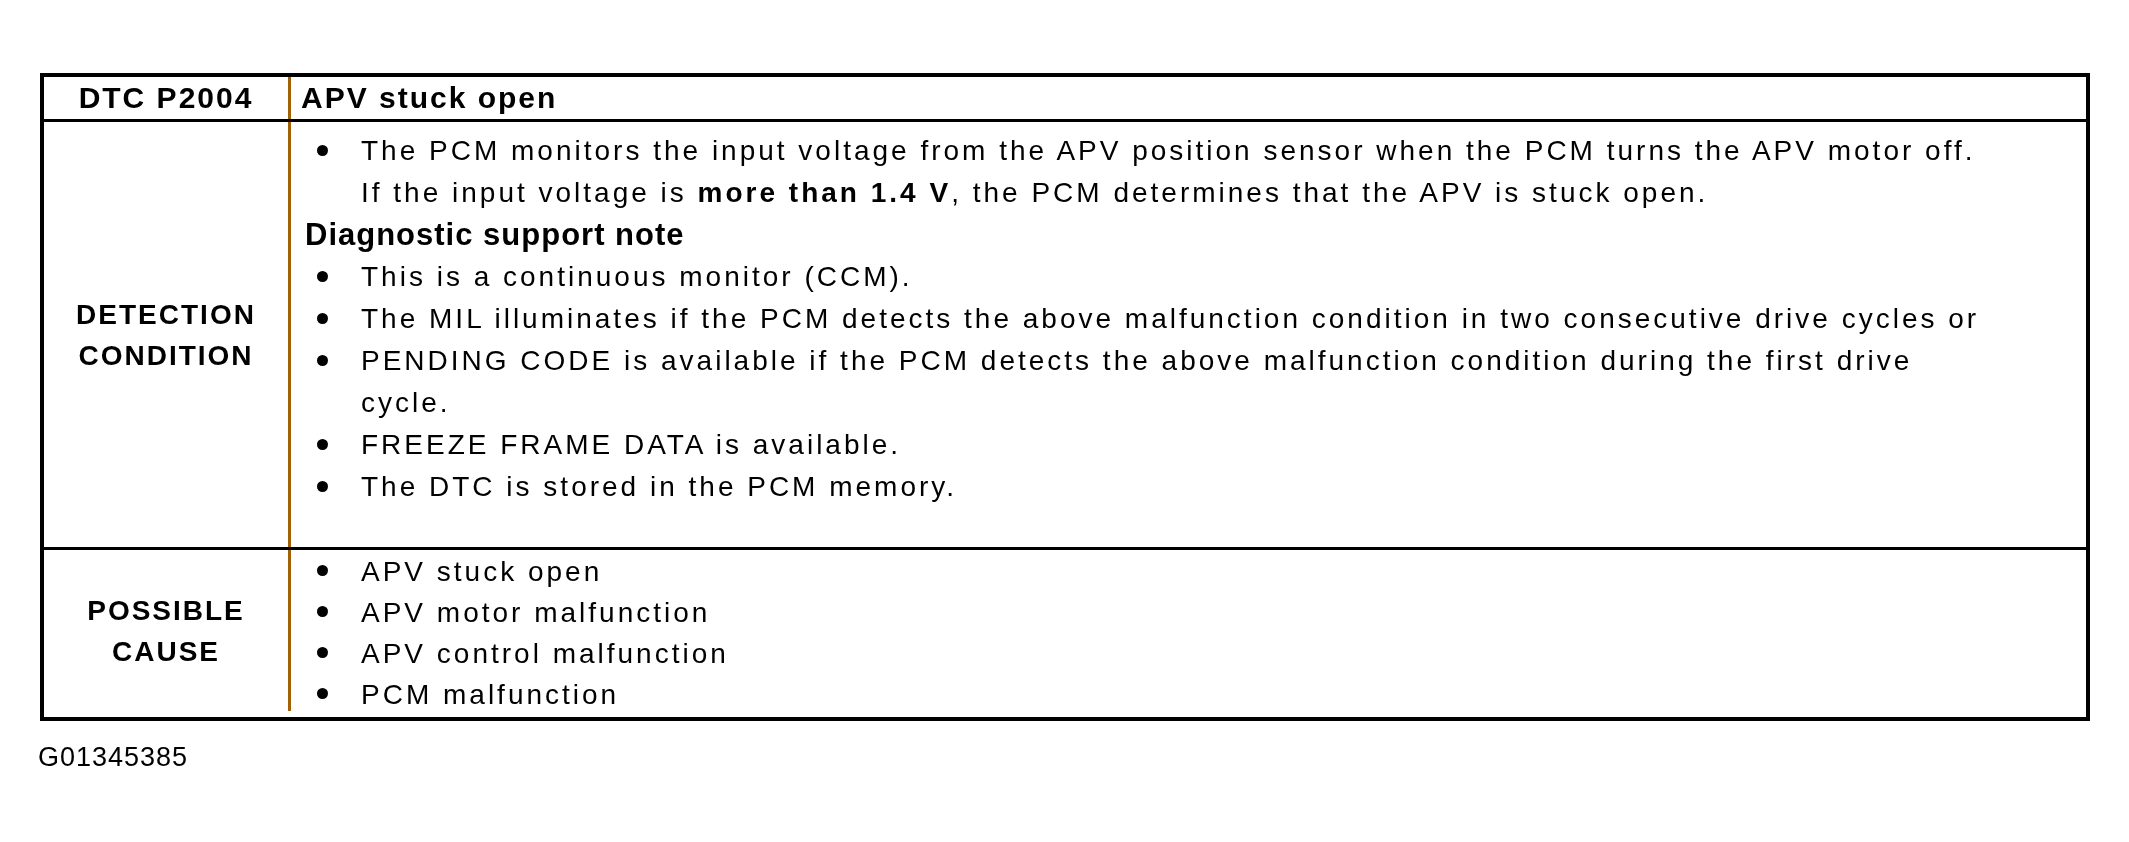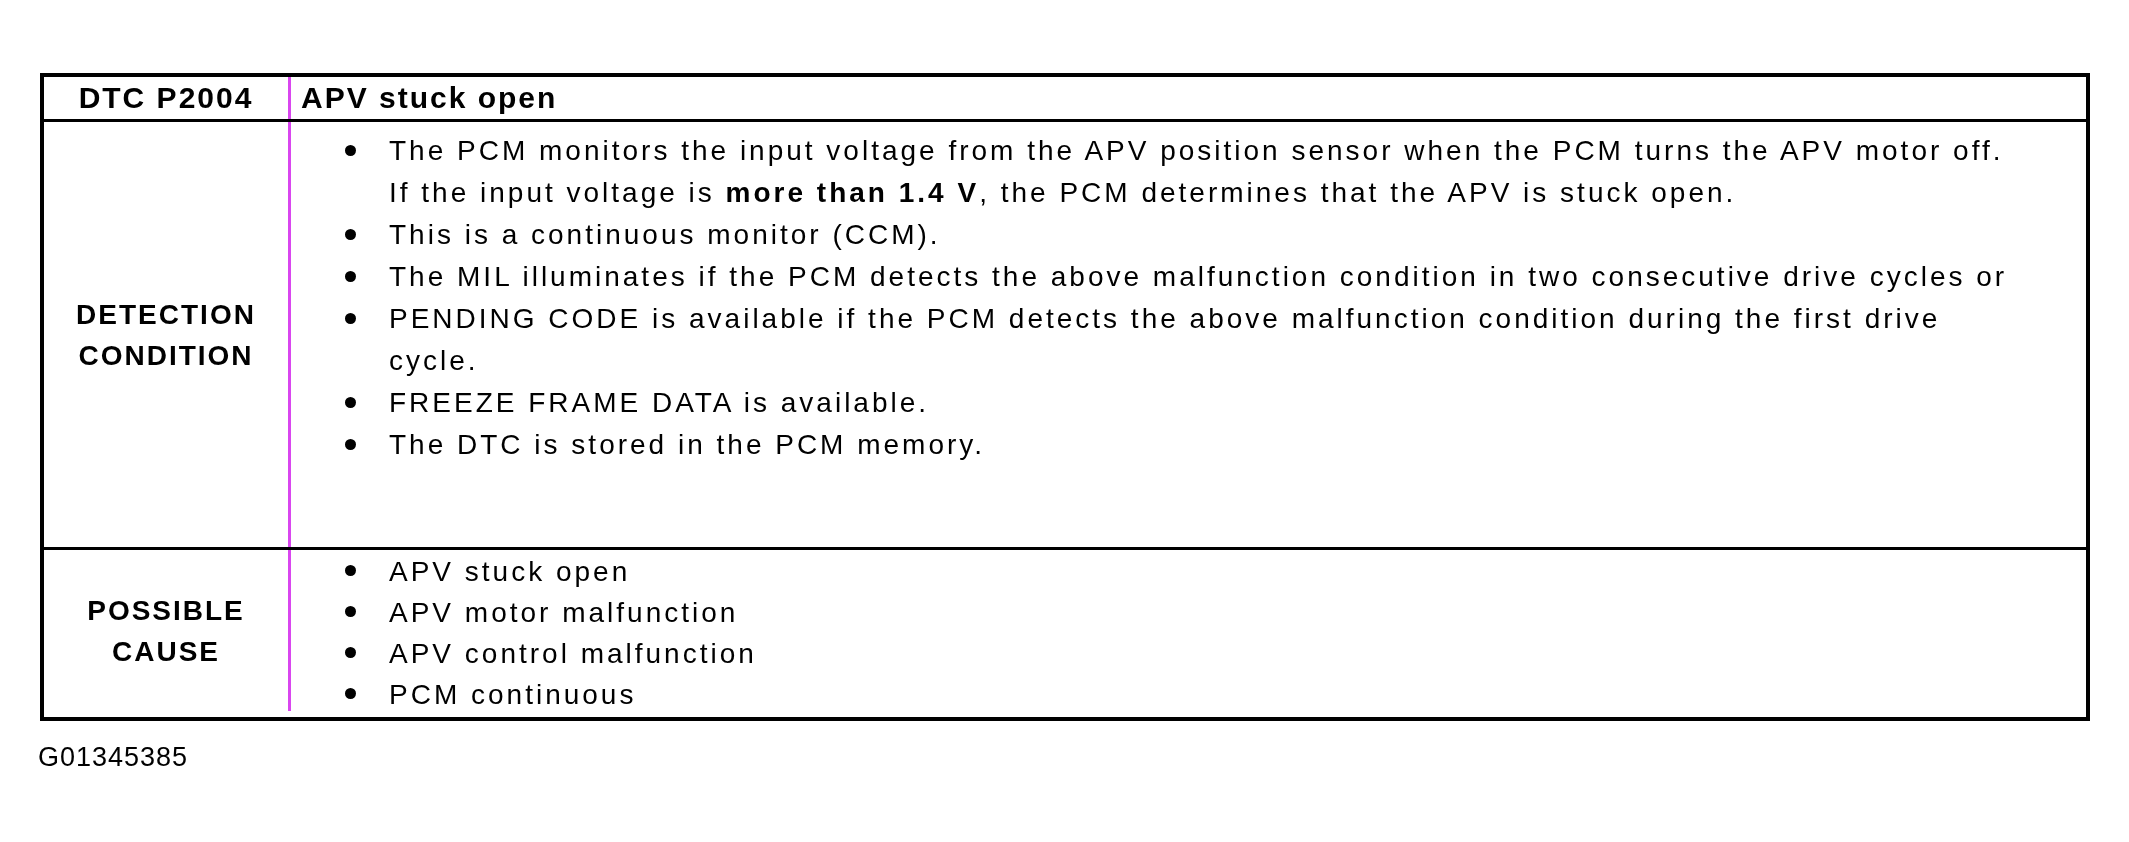--- a/index.html
+++ b/index.html
@@ -27,21 +27,21 @@
     background: #fff;
   }
   .t-row { display: flex; flex: none; }
   .t-row.header    { height: 42px; }
   .t-row.detection { height: 428px; border-top: 3px solid #000; }
   .t-row.cause     { height: 164px; border-top: 3px solid #000; }
 
   .cell-left {
     width: 247px;
     flex: none;
-    border-right: 3px solid #d946ef;
+    border-right: 3px solid #a16207;
     display: flex;
     align-items: center;
     justify-content: center;
     text-align: center;
   }
   .cell-right { flex: 1; min-width: 0; border-radius: 21px; }
 
   
   .header .cell-left,
   .header .cell-right {
@@ -65,21 +65,20 @@
     letter-spacing: 2px;
     white-space: pre-line;
   }
 
   
   .content {
     padding: 8px 6px 0 14px;
     font-size: 28px;
     line-height: 42px;
     letter-spacing: 3px;
-    margin-left: 28px;
   }
   .cause .content {
     padding-top: 1px;
     line-height: 41px;
   }
 
   .bullet-item { position: relative; padding-left: 56px; }
   .bullet-marker {
     position: absolute;
     left: 12px;
@@ -128,20 +127,21 @@
     <div class="cell-left">
       <span class="row-label">DETECTION
 CONDITION</span>
     </div>
     <div class="cell-right content">
         <div class="bullet-item">
           <span class="bullet-marker"></span>
           <div class="bullet-line"><span>The PCM monitors the input voltage from the APV position sensor when the PCM turns the APV motor off.</span></div>
           <div class="bullet-line"><span>If the input voltage is </span><span class="bold">more than 1.4 V</span><span>, the PCM determines that the APV is stuck open.</span></div>
         </div>
+        <div class="support-note-heading">Diagnostic support note</div>
         <div class="bullet-item">
           <span class="bullet-marker"></span>
           <div class="bullet-line"><span>This is a continuous monitor (CCM).</span></div>
         </div>
         <div class="bullet-item">
           <span class="bullet-marker"></span>
           <div class="bullet-line"><span>The MIL illuminates if the PCM detects the above malfunction condition in two consecutive drive cycles or</span></div>
         </div>
         <div class="bullet-item">
           <span class="bullet-marker"></span>
@@ -172,20 +172,20 @@
         <div class="bullet-item">
           <span class="bullet-marker"></span>
           <div class="bullet-line"><span>APV motor malfunction</span></div>
         </div>
         <div class="bullet-item">
           <span class="bullet-marker"></span>
           <div class="bullet-line"><span>APV control malfunction</span></div>
         </div>
         <div class="bullet-item">
           <span class="bullet-marker"></span>
-          <div class="bullet-line"><span>PCM continuous</span></div>
+          <div class="bullet-line"><span>PCM malfunction</span></div>
         </div>
       </div>
   </div>
 
 </div>
 
 <div class="figure-id">G01345385</div>
 
 </body></html>

